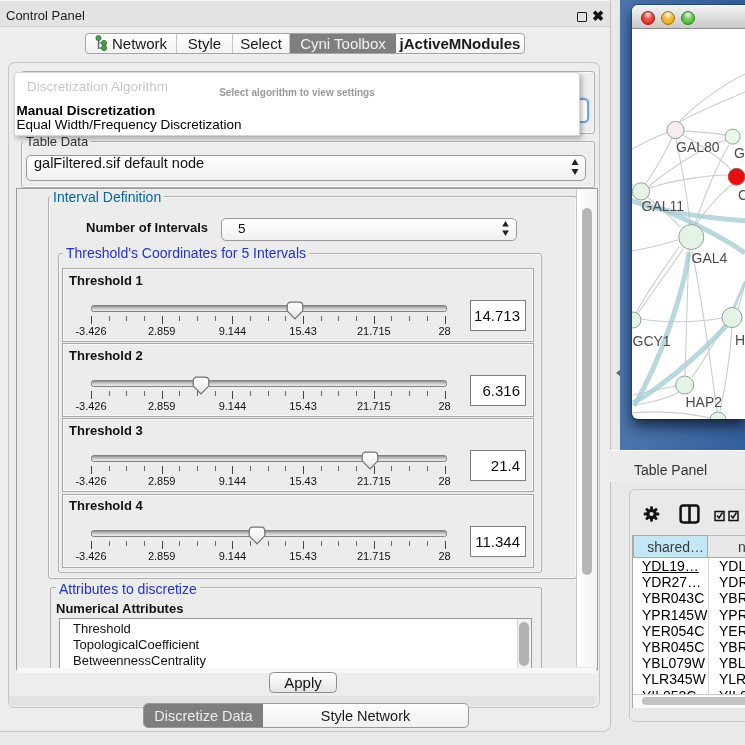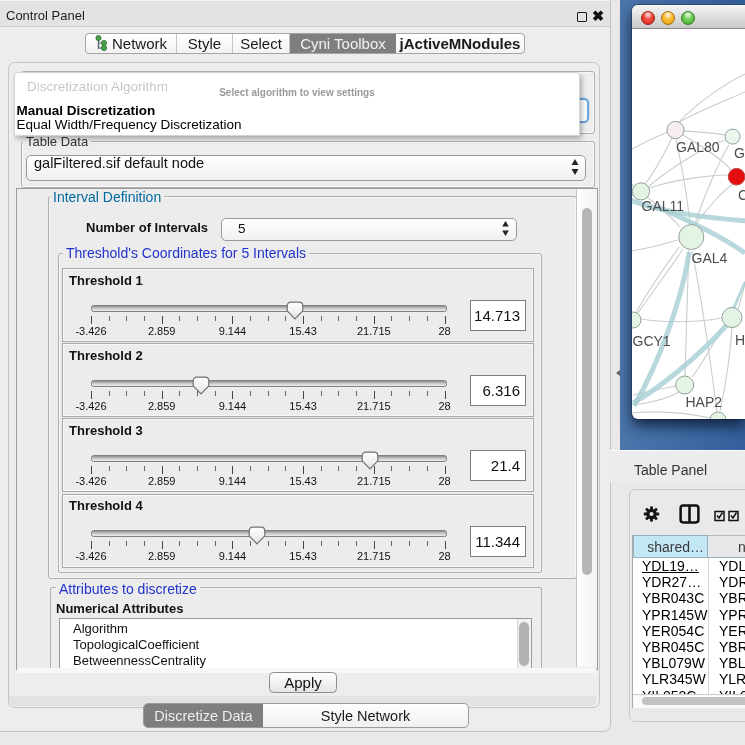--- a/index.html
+++ b/index.html
@@ -237,21 +237,21 @@
       </defs>
       <path d="M1.2,5 Q1.2,1.2 5,1.2 L13,1.2 Q16.8,1.2 16.8,5 L16.8,9.8 L9,17.8 L1.2,9.8 Z" fill="url(#th493_6)" stroke="#707070" stroke-width="1.2"></path>
     </svg></div>
 <div class="abs" style="left:470px;top:525.6px;width:56px;height:31px;background:#fff;border:1.5px solid #7e7e7e;box-sizing:border-box;display:flex;align-items:center;justify-content:flex-end;padding-right:5px;font-size:15px;color:#111;">11.344</div>
 
 <div class="abs" style="left:50px;top:587px;width:490px;height:84px;border:1px solid #b0b0b0;border-bottom:none;border-radius:3px 3px 0 0;box-shadow:inset 0 1px 0 rgba(255,255,255,.55);"></div>
 <div class="abs glabel" style="left:56px;top:583px;font-size:14px;color:#2233cc;background:#ececec;">Attributes to discretize</div>
 <div class="abs" style="left:56px;top:600.5px;font-size:13px;font-weight:bold;color:#111;">Numerical Attributes</div>
 
 <div class="abs" style="left:59px;top:618px;width:471px;height:50px;background:#fff;border:1px solid #999;border-bottom:none;overflow:hidden;">
-  <div style="position:absolute;left:13px;top:2px;font-size:13px;color:#111;">Algorithm</div>
+  <div style="position:absolute;left:13px;top:2px;font-size:13px;color:#111;">Threshold</div>
   <div style="position:absolute;left:13px;top:18px;font-size:13px;color:#111;">TopologicalCoefficient</div>
   <div style="position:absolute;left:13px;top:34px;font-size:13px;color:#111;">BetweennessCentrality</div>
   <div style="position:absolute;right:0;top:0;width:13px;height:50px;background:#f2f2f2;border-left:1px solid #d5d5d5;"></div>
   <div style="position:absolute;right:2px;top:3px;width:10px;height:44px;background:#b2b2b2;border-radius:5px;"></div>
 </div>
 
 <div class="abs" style="left:576px;top:189px;width:20px;height:478px;background:linear-gradient(90deg,#ffffff,#f2f2f2);border-left:1px solid #c6c6c6;"></div>
 <div class="abs" style="left:581.5px;top:208px;width:10px;height:367px;background:#b6b6b6;border-radius:5px;"></div>
 
 <div class="abs" style="left:17px;top:668px;width:579px;height:5px;background:#f7f7f7;"></div>

